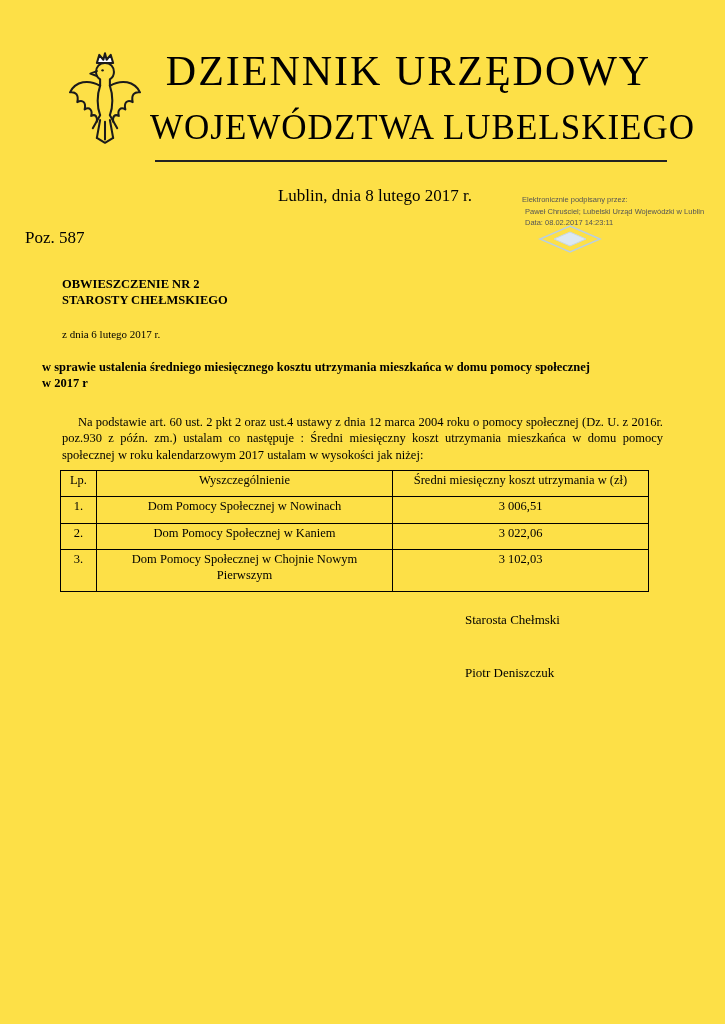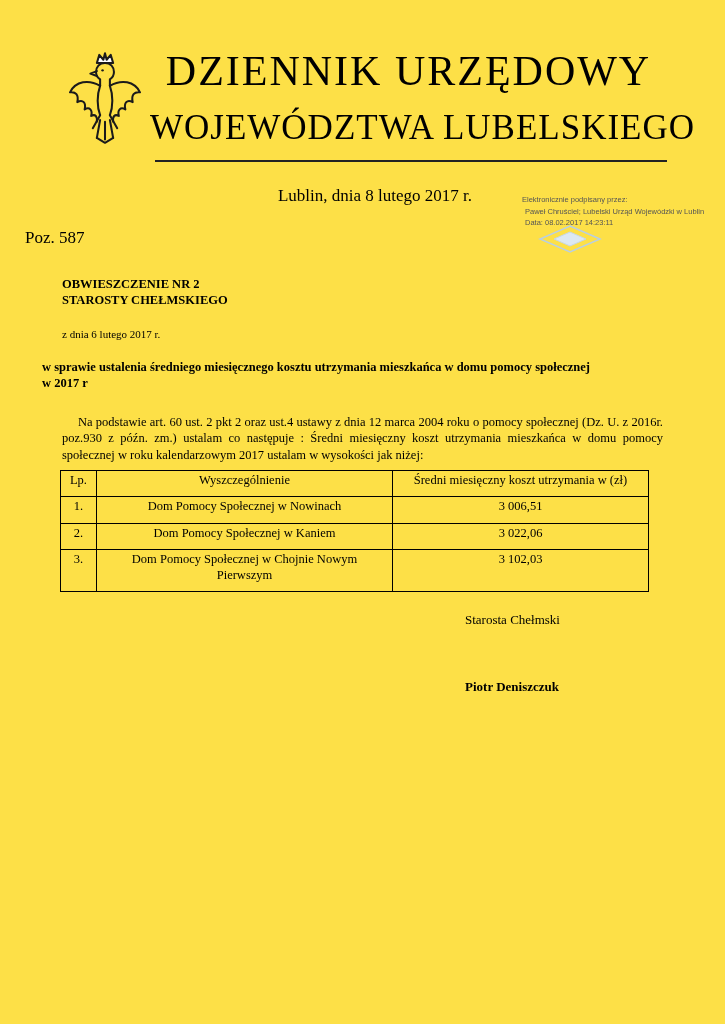--- a/index.html
+++ b/index.html
@@ -81,21 +81,21 @@
     text-align: center;
     font-weight: normal;
     vertical-align: top;
     line-height: 1.3;
   }
   col.c1 { width: 36px; }
   col.c2 { width: 296px; }
   col.c3 { width: 256px; }
 
   .sig-role { position: absolute; left: 465px; top: 612px; font-size: 13px; }
-  .sig-name { position: absolute; left: 465px; top: 665px; font-size: 13px; font-weight: bold; margin-top: 14px; }
+  .sig-name { position: absolute; left: 465px; top: 665px; font-size: 13px; font-weight: normal; }
 </style>
 </head>
 <body>
 
 <div class="page">
 
   <div class="coa">
     <svg width="82" height="114" viewBox="0 0 100 140" xmlns="http://www.w3.org/2000/svg">
       <g fill="none" stroke="#1b1b1b" stroke-width="2.5" stroke-linecap="round" stroke-linejoin="round">
         <path d="M40 16 L43 6 L48 12 L50 4 L52 12 L57 6 L60 16 Z" fill="#ffffff"></path>

